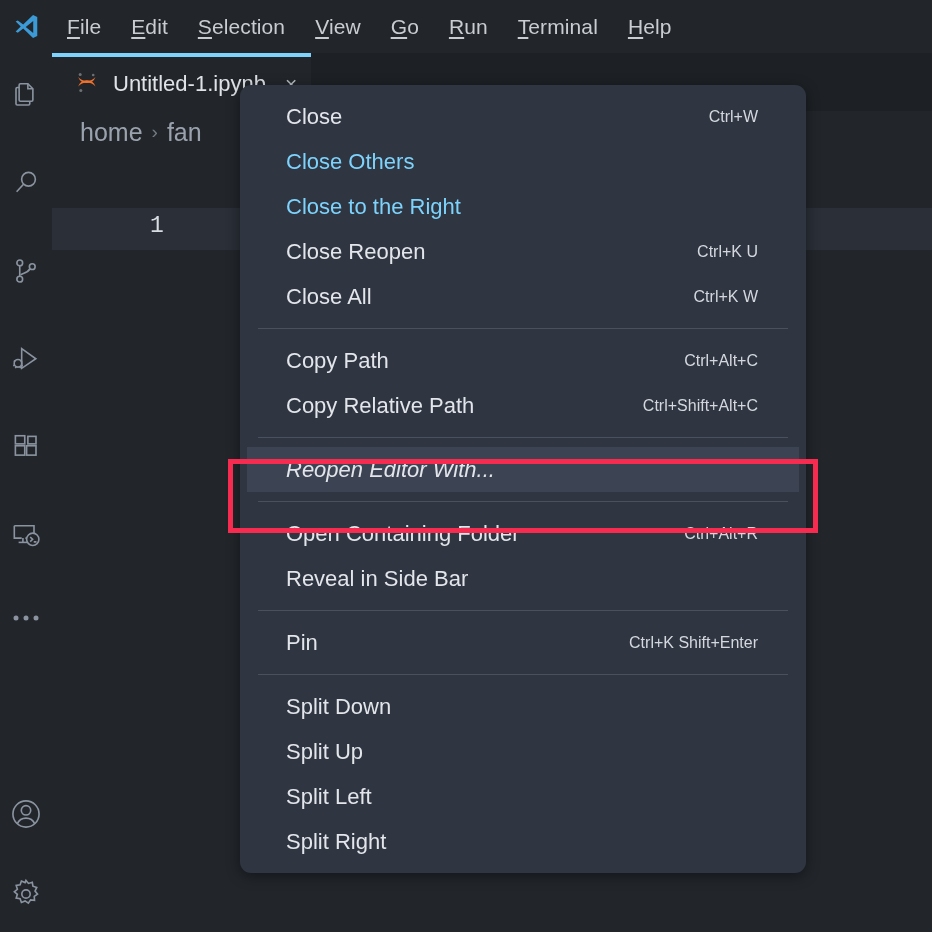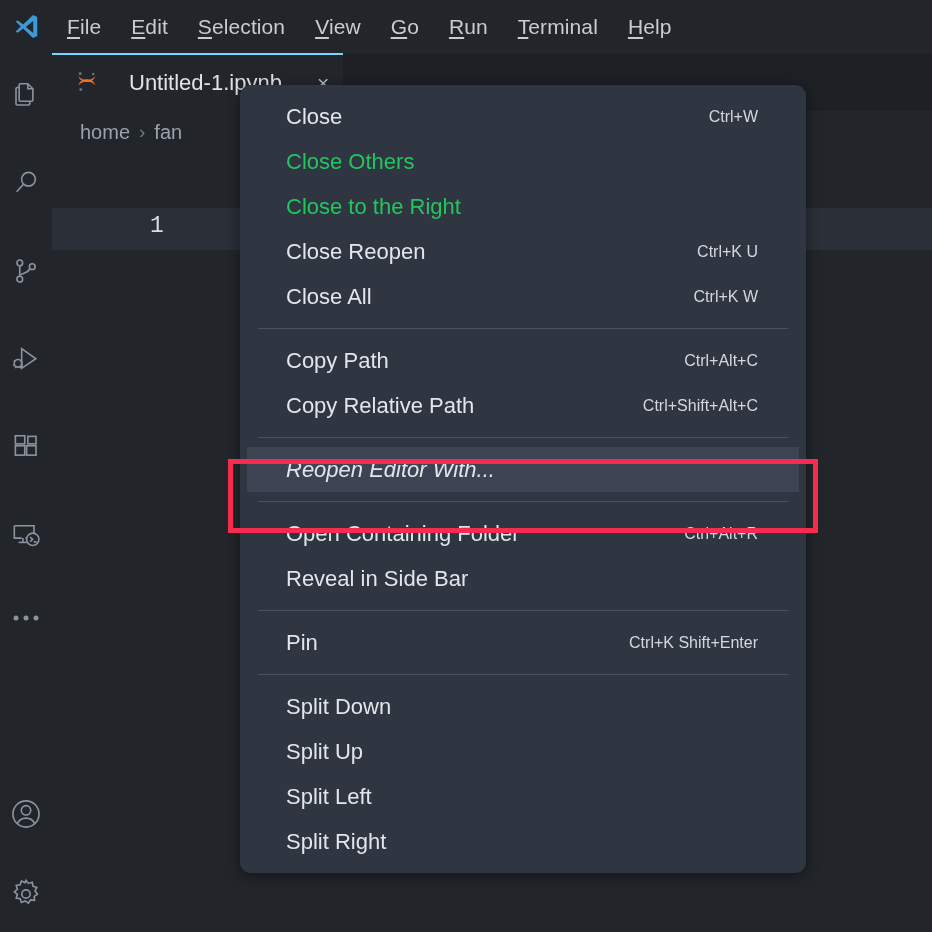--- a/index.html
+++ b/index.html
@@ -79,25 +79,25 @@
     top: 0; left: 0;
     width: 880px; height: 58px;
     background: #1d2125;
   }
   .tab {
     position: absolute;
     left: 0; top: 0;
     height: 58px;
     min-width: 252px;
     background: #22262b;
-    border-top: 2px solid #7dd3fc;
+    border-top: 4px solid #7dd3fc;
     display: flex;
     align-items: center;
     padding: 0 14px 0 22px;
-    gap: 29px;
+    gap: 13px;
     cursor: pointer;
   }
   .tab-label {
     color: #dfe3e8;
     font-size: 22px;
     white-space: nowrap;
   }
   .tab-close {
     color: #b9bec5;
     font-size: 21px;
@@ -109,21 +109,21 @@
     top: 58px; left: 0;
     width: 880px; height: 42px;
     background: #22262b;
     display: flex;
     align-items: center;
     padding-left: 28px;
     gap: 9px;
   }
   .crumb {
     color: #9aa2ad;
-    font-size: 20px;
+    font-size: 25px;
     white-space: nowrap;
   }
   .crumb-sep { color: #737b85; font-size: 19px; }
 
   .notebook {
     position: absolute;
     top: 100px; left: 0;
     width: 880px; height: 779px;
     background: #22262b;
   }
@@ -164,21 +164,21 @@
     align-items: center;
     height: 45px;
     padding: 0 18px 0 46px;
     cursor: default;
   }
   .ctx-item .label {
     color: #e2e5ea;
     font-size: 22px;
     white-space: nowrap;
   }
-  .ctx-item.disabled .label { color: #22c55e; }
+  .ctx-item.disabled .label { color: #7dd3fc; }
   .ctx-item .key {
     margin-left: auto;
     color: #d4d8de;
     font-size: 16px;
     white-space: nowrap;
     padding-right: 30px;
   }
   .ctx-item.highlight {
     background: #3c4454;
     margin: 0 7px;

